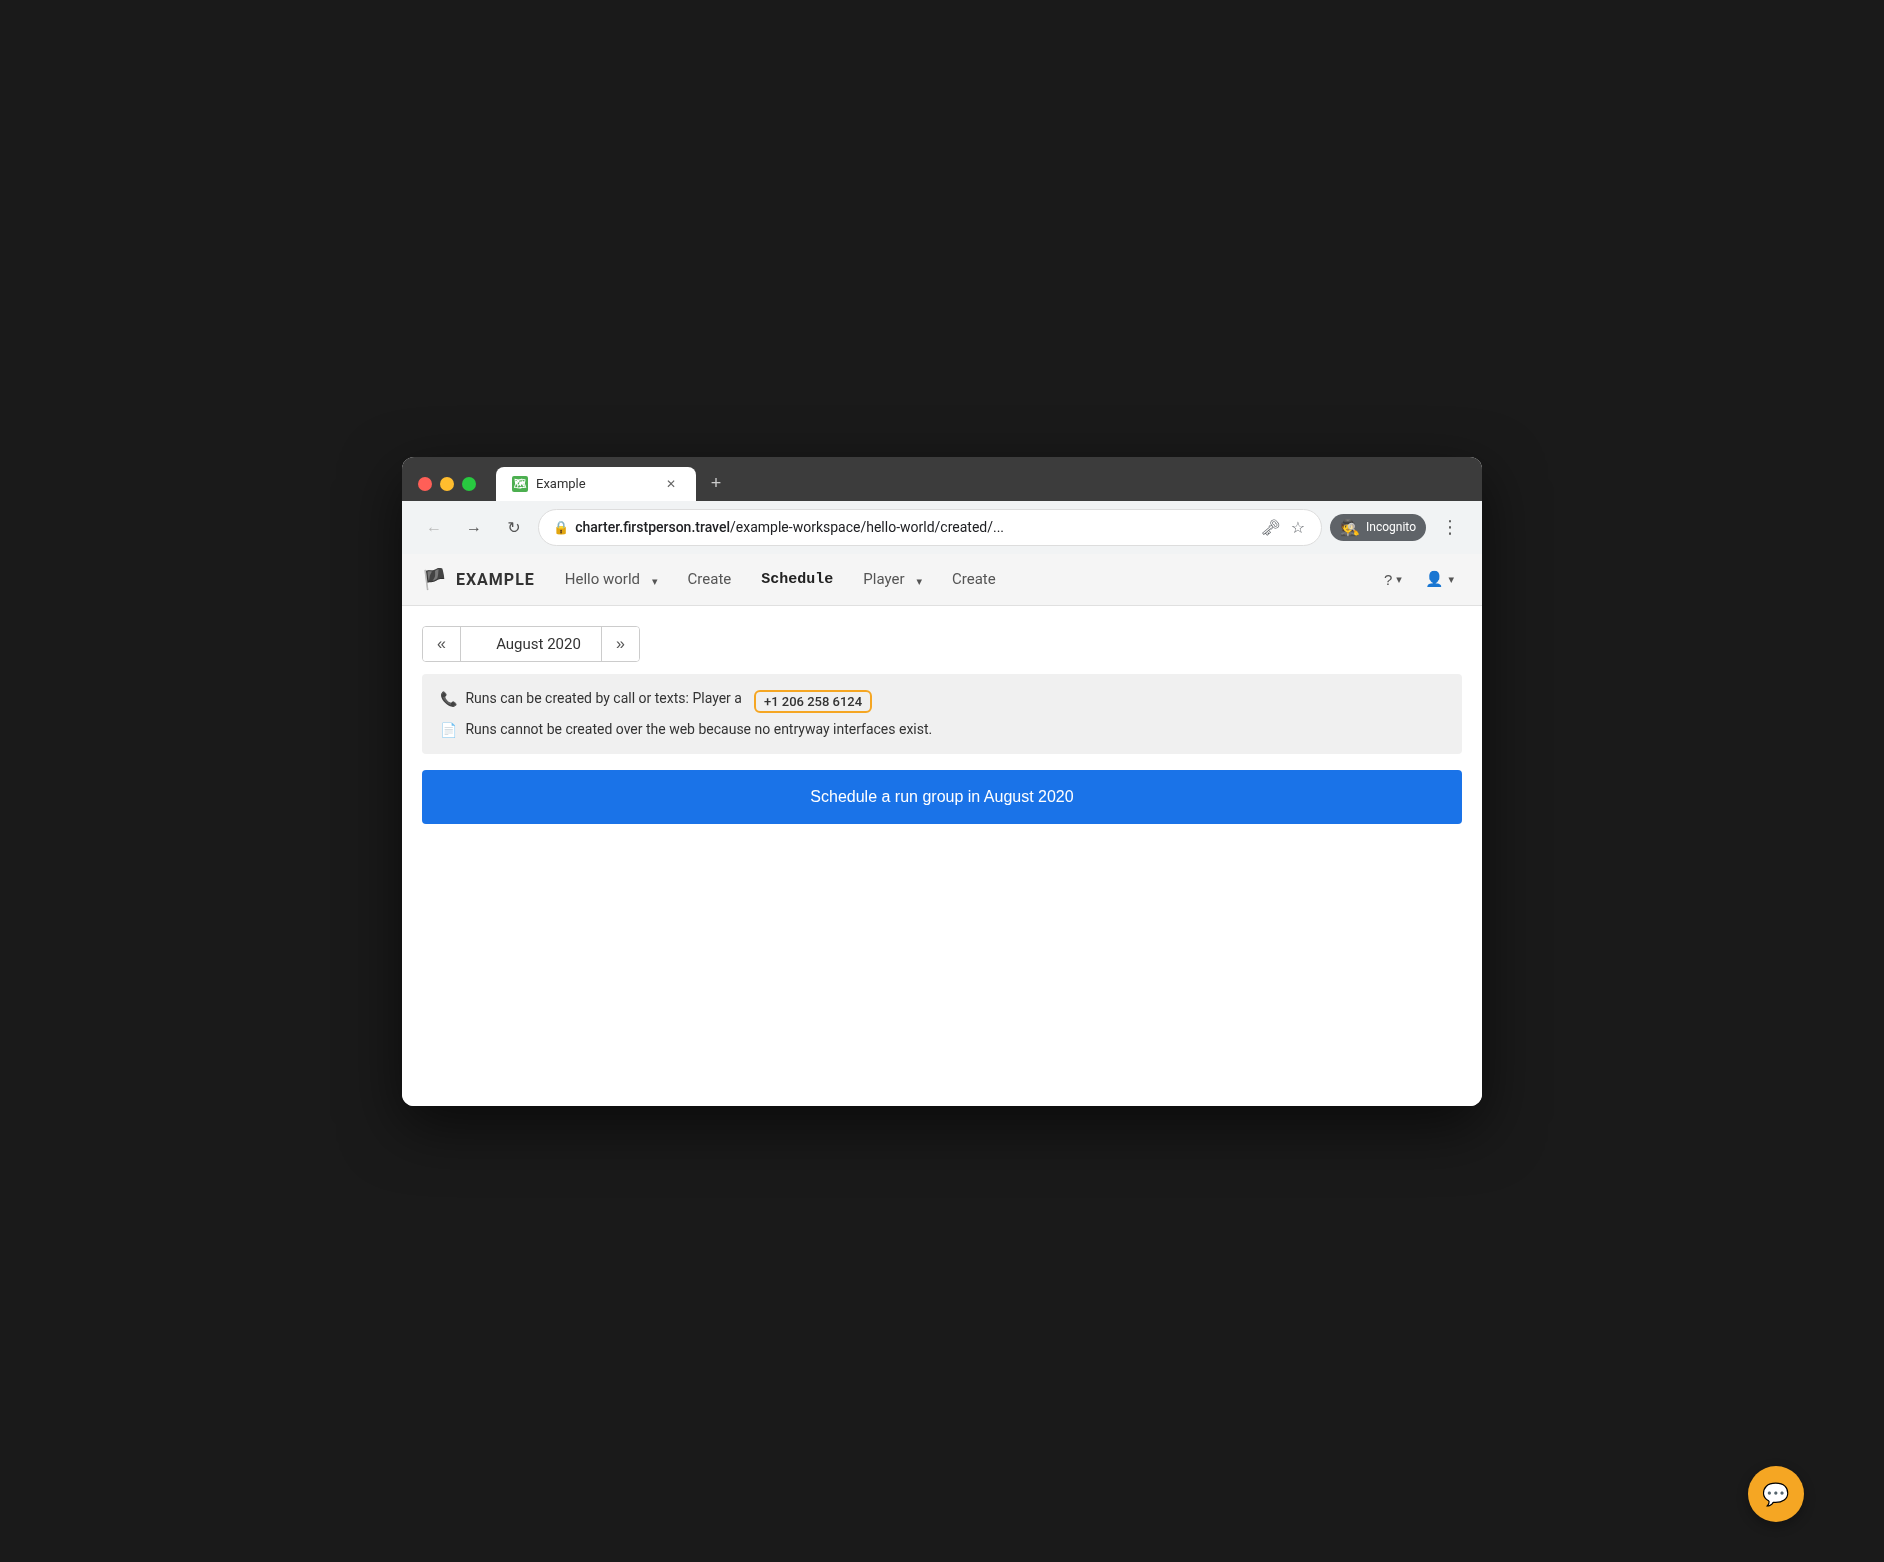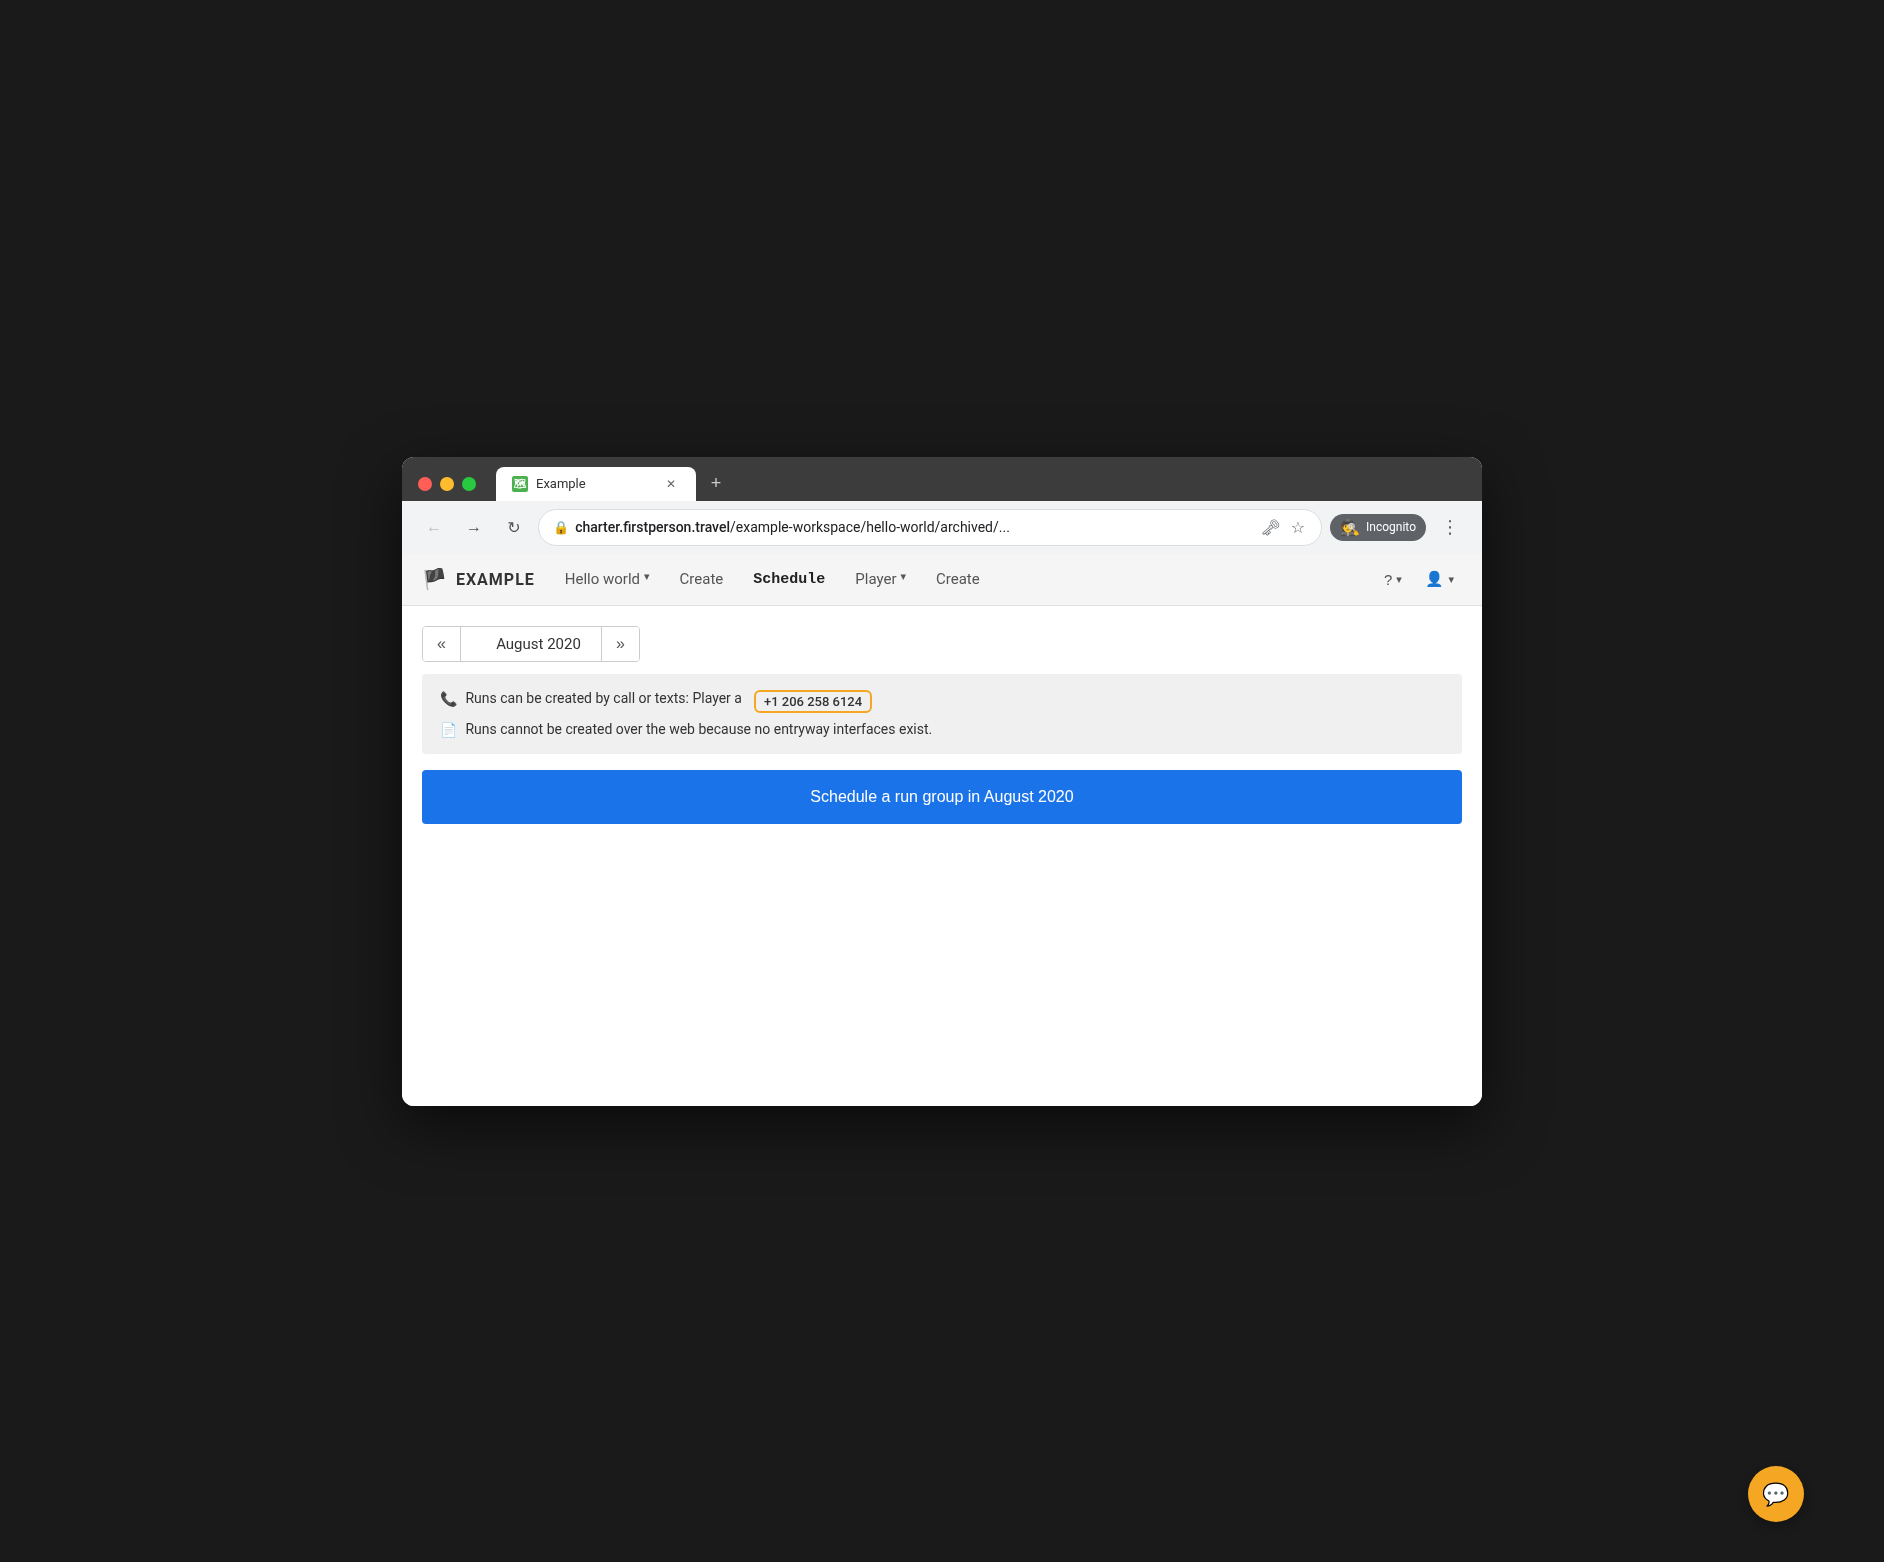--- a/index.html
+++ b/index.html
@@ -241,22 +241,22 @@
     }
 
     .nav-link {
       padding: 8px 14px;
       font-size: 15px;
       color: #555;
       text-decoration: none;
       cursor: pointer;
       border-radius: 4px;
       display: flex;
-      align-items: flex-start;
-      gap: 4px;
+      align-items: flex-end;
+      gap: 12px;
       white-space: nowrap;
     }
     .nav-link.active { font-weight: 600; color: #222; font-family: Liberation Mono, monospace; }
 
     .nav-right {
       display: flex;
       align-items: center;
       gap: 8px;
     }
 
@@ -452,21 +452,21 @@
     </div>
   </div>
 
   <div class="chrome-toolbar">
     <button class="nav-btn disabled">←</button>
     <button class="nav-btn">→</button>
     <button class="nav-btn">↻</button>
     <div class="address-bar">
       <span class="lock-icon">🔒</span>
       <span class="address-text">
-        <span class="address-domain">charter.firstperson.travel</span><span>/example-workspace/hello-world/archived/...</span>
+        <span class="address-domain">charter.firstperson.travel</span><span>/example-workspace/hello-world/created/...</span>
       </span>
       <div class="address-icons">
         <button class="addr-icon-btn">🗝</button>
         <button class="addr-icon-btn">☆</button>
       </div>
     </div>
     <div class="incognito-badge">
       <span class="incognito-icon">🕵</span>
       <span>Incognito</span>
     </div>

